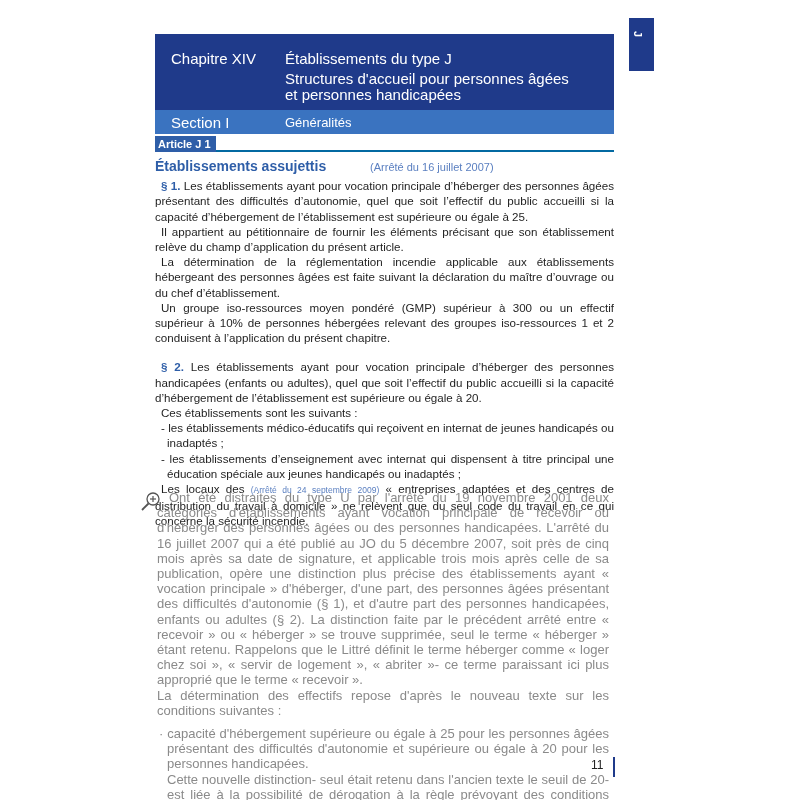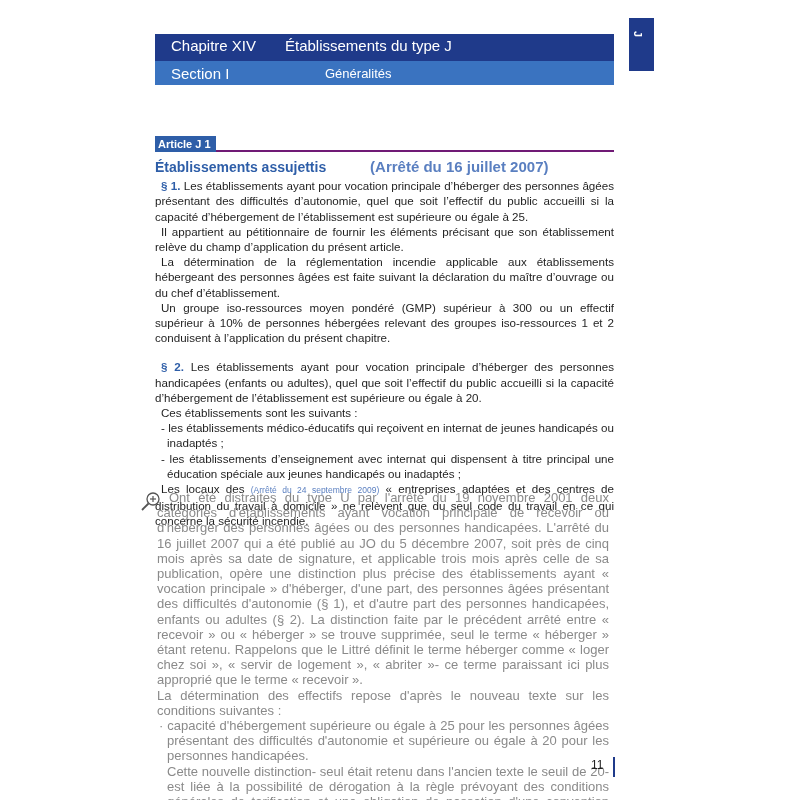--- a/index.html
+++ b/index.html
@@ -4,62 +4,66 @@
 <style>
   html, body { margin:0; padding:0; }
   body { width:800px; height:800px; background:#ffffff; position:relative; overflow:hidden;
          font-family:"Liberation Sans", sans-serif; color:#1f1f1f; }
 
   .side-tab { position:absolute; left:629px; top:18px; width:25px; height:53px; background:#1f3a8a; }
   .side-tab span { position:absolute; left:6px; top:10px; color:#fff; font-weight:bold; font-size:11px;
                    transform:rotate(90deg); transform-origin:center; display:block; }
 
   .header { position:absolute; left:155px; top:34px; width:459px; }
-  .chap { background:#1f3a8a; color:#fff; display:flex; padding:3px 0 5px 0; }
+  .chap { background:#1f3a8a; color:#fff; display:flex; padding:16px 0 5px 0; }
   .chap .label { width:114px; padding-left:16px; font-size:15px; }
   .chap .titles { font-size:15px; line-height:17px; }
   .chap .titles div { margin-bottom:2px; }
-  .sect { background:#3a73c0; color:#fff; display:flex; height:24px; align-items:center;gap:40px; }
+  .sect { background:#3a73c0; color:#fff; display:flex; height:24px; align-items:center; }
   .sect .label { width:114px; padding-left:16px; font-size:15px; }
   .sect .value { font-size:13px; }
 
-  .article { position:absolute; left:155px; top:134px; width:459px; height:16px; border-bottom:2px solid #701a75; }
+  .article { position:absolute; left:155px; top:134px; width:459px; height:16px; border-bottom:2px solid #0369a1; }
   .article span { display:inline-block; background:#2e5ea8; color:#fff; font-size:11px; font-weight:bold;
                   padding:1px 5px 1px 3px; height:14px; line-height:14px; }
 
   .body { position:absolute; left:155px; top:159px; width:459px; font-size:11.6px; line-height:15.2px; }
   .h2 { color:#2e5ea8; font-size:14px; font-weight:bold; margin-bottom:3px; }
-  .h2 small { font-size:15px; font-weight:bold; color:#5a7fc0;padding-left:40px; }
+  .h2 small { font-size:11px; font-weight:normal; color:#5a7fc0;padding-left:40px; }
   p { margin:0; text-align:justify; text-indent:6px; }
   .para { color:#2e5ea8; font-weight:bold; }
   .gap { height:14px; }
   .li { padding-left:12px; text-indent:-6px; }
   .ref { font-size:8.5px; color:#5a7fc0; }
 
   .note { position:absolute; left:139px; top:490px; width:470px; font-size:13px; line-height:15.2px; color:#8a8a8a; }
   .note .icon { position:absolute; left:0; top:0; width:24px; height:24px; }
   .note .text { margin-left:18px; text-align:justify; }
   .note p { text-indent:12px; }
-  .note .li2 { padding-left:10px; text-indent:-8px; }
+  .note .li2 { padding-left:10px; text-indent:-8px;margin-top:8px; }
 
   .pagenum { position:absolute; left:591px; top:758px; font-size:12px; color:#222; }
   .pagebar { position:absolute; left:613px; top:757px; width:2px; height:20px; background:#1f3a8a; }
 </style>
 </head>
 <body>
 
 <div class="side-tab">
   <span>J</span>
 </div>
 
 <div class="header">
   <div class="chap">
     <div class="label">Chapitre XIV</div>
     <div class="titles">
       <div>Établissements du type J</div>
+      <div style="margin-top:4px;line-height:16px;">
+        <span>Structures d'accueil pour personnes âgées</span><br>
+        <span>et personnes handicapées</span>
+      </div>
     </div>
   </div>
   <div class="sect">
     <div class="label">Section I</div>
     <div class="value">Généralités</div>
   </div>
 </div>
 
 <div class="article">
   <span>Article J 1</span>

